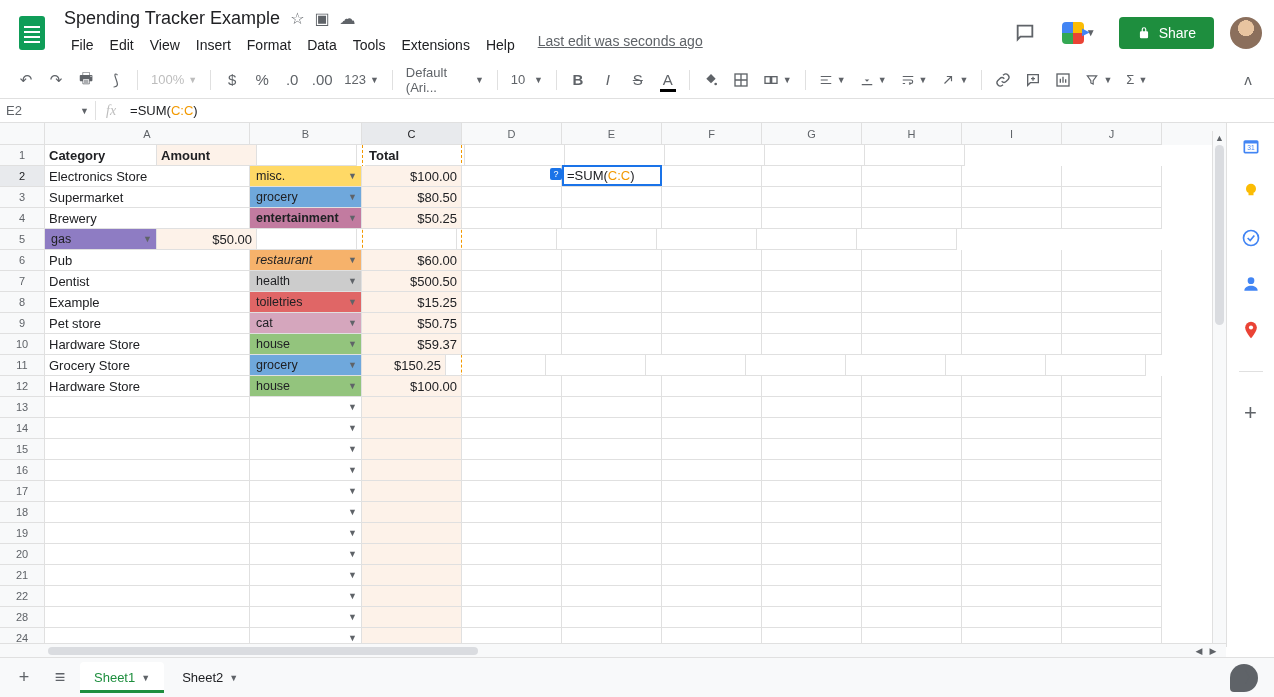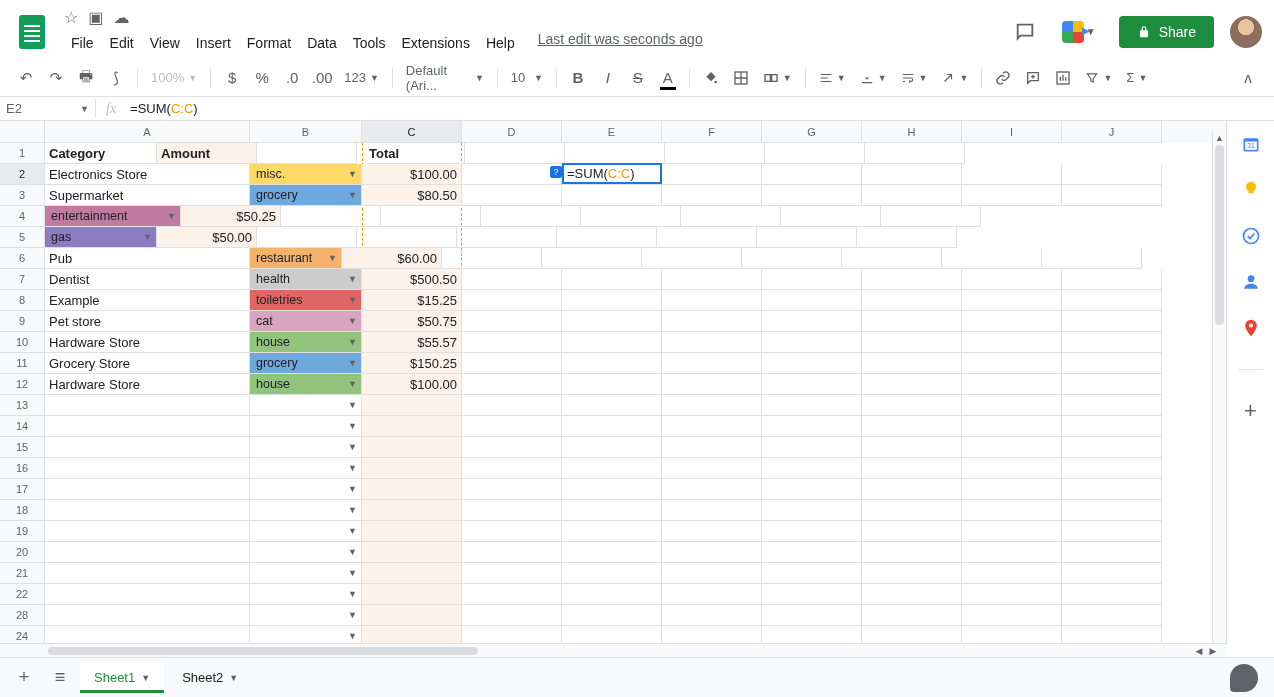--- a/index.html
+++ b/index.html
@@ -106,20 +106,21 @@
 </style>
 </head>
 <body>
 
 <div class="header">
   <div class="logo">
       <div class="logo-sheets"></div>
     </div>
   <div class="title-area">
     <div class="doc-title">
+      <span>Spending Tracker Example</span>
       <span class="icon">☆</span>
       <span class="icon">▣</span>
       <span class="icon">☁</span>
     </div>
     <div class="menubar">
       <div class="menu-item">File</div>
       <div class="menu-item">Edit</div>
       <div class="menu-item">View</div>
       <div class="menu-item">Insert</div>
       <div class="menu-item">Format</div>
@@ -352,21 +353,22 @@
           <div class="cell right amount-col" style="width: 100px;">$80.50</div>
           <div class="cell " style="width: 100px;"></div>
           <div class="cell " style="width: 100px;"></div>
           <div class="cell " style="width: 100px;"></div>
           <div class="cell " style="width: 100px;"></div>
           <div class="cell " style="width: 100px;"></div>
           <div class="cell " style="width: 100px;"></div>
           <div class="cell " style="width: 100px;"></div>
         </div>
         <div class="row">
-          <div class="cell cat-cell" style="width: 136px; background: rgb(194, 123, 160);">
+          <div class="cell " style="width: 205px;">Brewery</div>
+          <div class="cell cat-cell" style="width: 112px; background: rgb(194, 123, 160); font-weight: bold;">
             <span>entertainment</span>
             <span class="cat-drop">▼</span>
           </div>
           <div class="cell right amount-col" style="width: 100px;">$50.25</div>
           <div class="cell " style="width: 100px;"></div>
           <div class="cell " style="width: 100px;"></div>
           <div class="cell " style="width: 100px;"></div>
           <div class="cell " style="width: 100px;"></div>
           <div class="cell " style="width: 100px;"></div>
           <div class="cell " style="width: 100px;"></div>
@@ -381,21 +383,21 @@
           <div class="cell " style="width: 100px;"></div>
           <div class="cell " style="width: 100px;"></div>
           <div class="cell " style="width: 100px;"></div>
           <div class="cell " style="width: 100px;"></div>
           <div class="cell " style="width: 100px;"></div>
           <div class="cell " style="width: 100px;"></div>
           <div class="cell " style="width: 100px;"></div>
         </div>
         <div class="row">
           <div class="cell " style="width: 205px;">Pub</div>
-          <div class="cell cat-cell" style="width: 92px; background: rgb(246, 178, 107);">
+          <div class="cell cat-cell" style="width: 112px; background: rgb(246, 178, 107); font-style: italic;">
             <span>restaurant</span>
             <span class="cat-drop">▼</span>
           </div>
           <div class="cell right amount-col" style="width: 100px;">$60.00</div>
           <div class="cell " style="width: 100px;"></div>
           <div class="cell " style="width: 100px;"></div>
           <div class="cell " style="width: 100px;"></div>
           <div class="cell " style="width: 100px;"></div>
           <div class="cell " style="width: 100px;"></div>
           <div class="cell " style="width: 100px;"></div>
@@ -445,36 +447,36 @@
           <div class="cell " style="width: 100px;"></div>
           <div class="cell " style="width: 100px;"></div>
           <div class="cell " style="width: 100px;"></div>
         </div>
         <div class="row">
           <div class="cell " style="width: 205px;">Hardware Store</div>
           <div class="cell cat-cell" style="width: 112px; background: rgb(147, 196, 125);">
             <span>house</span>
             <span class="cat-drop">▼</span>
           </div>
-          <div class="cell right amount-col" style="width: 100px;">$55.57</div>
+          <div class="cell right amount-col" style="width: 100px;">$59.37</div>
           <div class="cell " style="width: 100px;"></div>
           <div class="cell " style="width: 100px;"></div>
           <div class="cell " style="width: 100px;"></div>
           <div class="cell " style="width: 100px;"></div>
           <div class="cell " style="width: 100px;"></div>
           <div class="cell " style="width: 100px;"></div>
           <div class="cell " style="width: 100px;"></div>
         </div>
         <div class="row">
           <div class="cell " style="width: 205px;">Grocery Store</div>
           <div class="cell cat-cell" style="width: 112px; background: rgb(111, 168, 220);">
             <span>grocery</span>
             <span class="cat-drop">▼</span>
           </div>
-          <div class="cell right amount-col" style="width: 100px;">$150.25</div>
+          <div class="cell right amount-col" style="width: 84px;">$150.25</div>
           <div class="cell " style="width: 100px;"></div>
           <div class="cell " style="width: 100px;"></div>
           <div class="cell " style="width: 100px;"></div>
           <div class="cell " style="width: 100px;"></div>
           <div class="cell " style="width: 100px;"></div>
           <div class="cell " style="width: 100px;"></div>
           <div class="cell " style="width: 100px;"></div>
         </div>
         <div class="row">
           <div class="cell " style="width: 205px;">Hardware Store</div>

